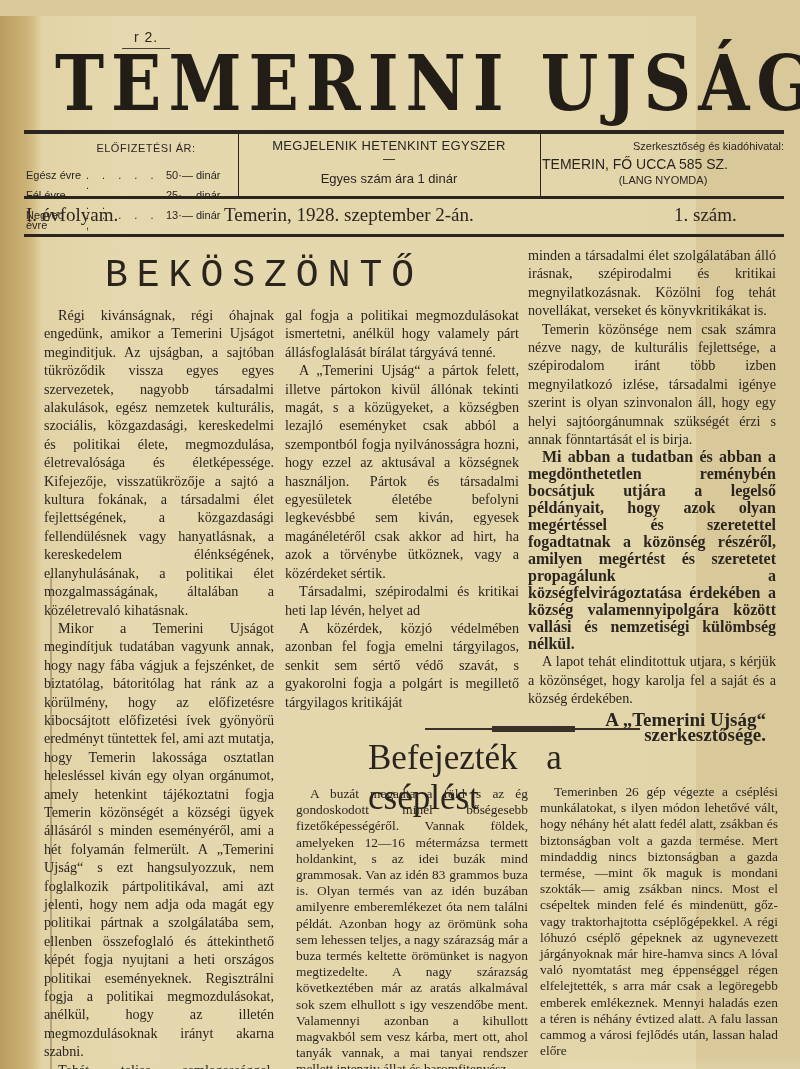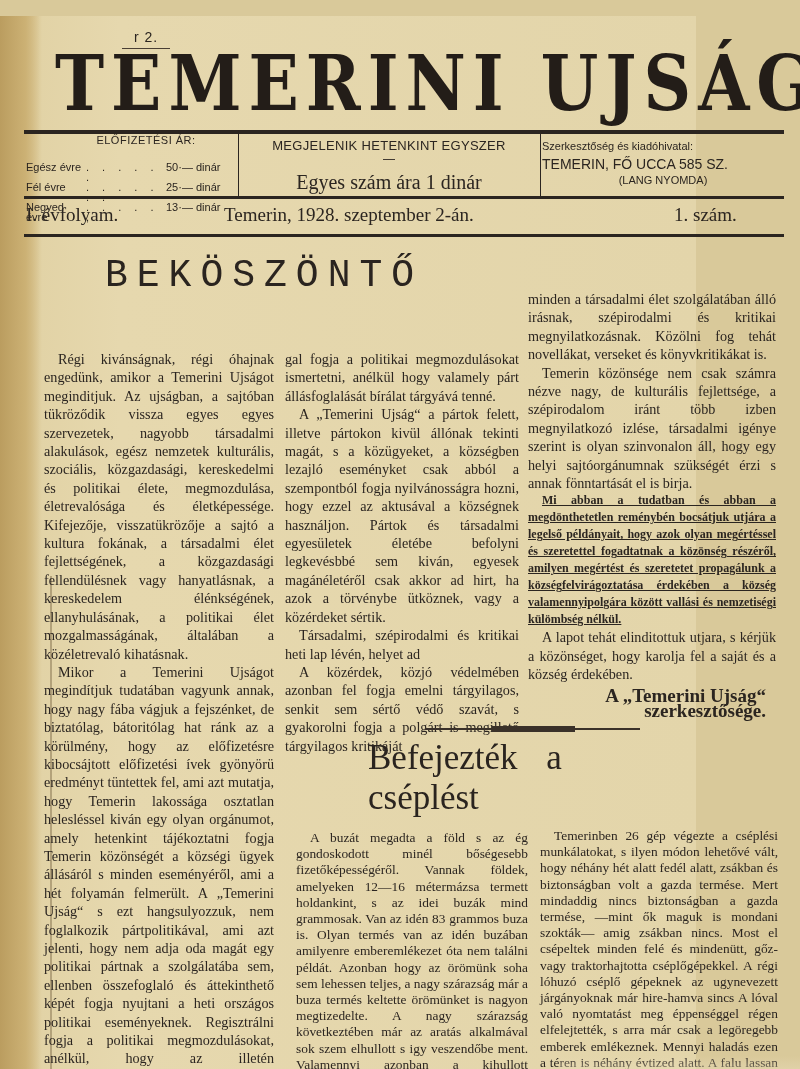--- a/index.html
+++ b/index.html
@@ -39,33 +39,32 @@
   .rule-thick { position: absolute; background: #2b2520; }
   .hdr-cell { position: absolute; top: 118px; height: 62px; font-family: "Liberation Sans", sans-serif; }
   .vsep { position:absolute; top: 118px; width:1px; height: 64px; background:#2b2520; }
   .sub-label { font-size: 11px; letter-spacing: .5px; text-align: center; }
   .price-row { display:flex; font-size: 11px; line-height: 10px; }
   .price-row .lbl { width: 60px; }
   .price-row .dots { width: 80px; letter-spacing: 5px; }
   .price-row .val { width: 30px; }
   .mid-top { font-size: 13px; letter-spacing: .3px; text-align:center; }
   .mid-dash { text-align:center; font-size: 12px; line-height: 12px; }
-  .mid-bottom { font-size: 20px; text-align:center; font-family: Liberation Serif, serif; }
-  .right-top { font-size: 11px; text-align:left; }
+  .mid-bottom { font-size: 13px; text-align:center; font-family: Liberation Sans, sans-serif; }
+  .right-top { font-size: 11px; text-align:right; }
   .right-mid { font-size: 14px; text-align:left; }
   .right-bot { font-size: 11px; text-align:center; }
   .dateline {
     position: absolute; left: 24px; top: 186px; width: 760px; height: 30px;
     font-family: "Liberation Serif", serif; font-weight: normal; font-size: 19px;
   }
   .dateline span { position:absolute; top: 2px; }
   .col {
     position: absolute; font-size: 14.2px; line-height: 18.4px; text-align: justify;
     font-family: "Liberation Serif", serif;
-    margin-top: 44px;
   }
   .col p { text-indent: 14px; }
   .col p.noind { text-indent: 0; }
   .col .bold { font-weight: bold; }
   .col .sig { text-align: right; font-weight: bold; font-size: 19px; line-height: 15px; padding-right: 10px; text-indent: 0; }
   .headline-1 {
     position: absolute; left: 105px; top: 238px; font-size: 38px; letter-spacing: 9px;
     font-family: Liberation Mono, monospace; font-weight: normal; color:#2a241f;
   }
   .headline-2 {
@@ -93,21 +92,21 @@
   <div class="page-num">r 2.</div>
   <div class="page-num-rule"></div>
 
   <div class="masthead">TEMERINI UJSÁG</div>
 
   <div class="rule-thick" style="left:24px;top:114px;width:760px;height:4px;"></div>
   <div class="rule-thick" style="left:24px;top:180px;width:760px;height:3px;"></div>
   <div class="vsep" style="left:238px;"></div>
   <div class="vsep" style="left:540px;"></div>
 
-  <div class="hdr-cell" style="left:26px;width:210px;">
+  <div class="hdr-cell" style="left:26px;width:210px;padding-top:8px;">
     <div class="sub-label" style="padding-left:30px;">ELŐFIZETÉSI ÁR:</div>
     <div style="margin-top:16px;">
       <div class="price-row">
         <span class="lbl">Egész évre</span>
         <span class="dots">. . . . . .</span>
         <span class="val">50·—</span>
         <span>dinár</span>
       </div>
       <div class="price-row">
         <span class="lbl">Fél évre</span>
@@ -154,21 +153,21 @@
   <div class="col" style="left:285px;top:290px;width:234px;">
     <p class="noind">gal fogja a politikai megmozdulásokat ismertetni, anélkül hogy valamely párt állásfoglalását bírálat tárgyává tenné.</p>
     <p>A „Temerini Ujság“ a pártok felett, illetve pártokon kivül állónak tekinti magát, s a közügyeket, a községben lezajló eseményket csak abból a szempontból fogja nyilvánosságra hozni, hogy ezzel az aktusával a községnek használjon. Pártok és társadalmi egyesületek életébe befolyni legkevésbbé sem kiván, egyesek magánéletéről csak akkor ad hirt, ha azok a törvénybe ütköznek, vagy a közérdeket sértik.</p>
     <p>Társadalmi, szépirodalmi és kritikai heti lap lévén, helyet ad</p>
     <p>A közérdek, közjó védelmében azonban fel fogja emelni tárgyilagos, senkit sem sértő védő szavát, s gyakorolni fogja a polgárt is megillető tárgyilagos kritikáját</p>
   </div>
 
   <div class="col" style="left:528px;top:230px;width:248px;">
     <p class="noind">minden a társadalmi élet szolgálatában álló irásnak, szépirodalmi és kritikai megnyilatkozásnak. Közölni fog tehát novellákat, verseket és könyvkritikákat is.</p>
     <p>Temerin közönsége nem csak számra nézve nagy, de kulturális fejlettsége, a szépirodalom iránt több izben megnyilatkozó izlése, társadalmi igénye szerint is olyan szinvonalon áll, hogy egy helyi sajtóorgánumnak szükségét érzi s annak fönntartását el is birja.</p>
-    <p class="bold" style="font-size:12px;line-height:17px;text-decoration:underline;">Mi abban a tudatban és abban a megdönthetetlen reménybén bocsátjuk utjára a legelső példányait, hogy azok olyan megértéssel és szeretettel fogadtatnak a közönség részéről, amilyen megértést és szeretetet propagálunk a községfelvirágoztatása érdekében a község valamennyipolgára között vallási és nemzetiségi külömbség nélkül.</p>
+    <p class="bold" style="font-size:16px;line-height:17px;">Mi abban a tudatban és abban a megdönthetetlen reménybén bocsátjuk utjára a legelső példányait, hogy azok olyan megértéssel és szeretettel fogadtatnak a közönség részéről, amilyen megértést és szeretetet propagálunk a községfelvirágoztatása érdekében a község valamennyipolgára között vallási és nemzetiségi külömbség nélkül.</p>
     <p>A lapot tehát elinditottuk utjara, s kérjük a közönséget, hogy karolja fel a saját és a község érdekében.</p>
     <p class="sig" style="margin-top:4px;">A „Temerini Ujság“</p>
     <p class="sig">szerkesztősége.</p>
   </div>
 
   <div class="sep-bar"></div>
   <div class="sep-bar-thick"></div>
 
   <div class="headline-2">Befejezték a cséplést</div>
 

